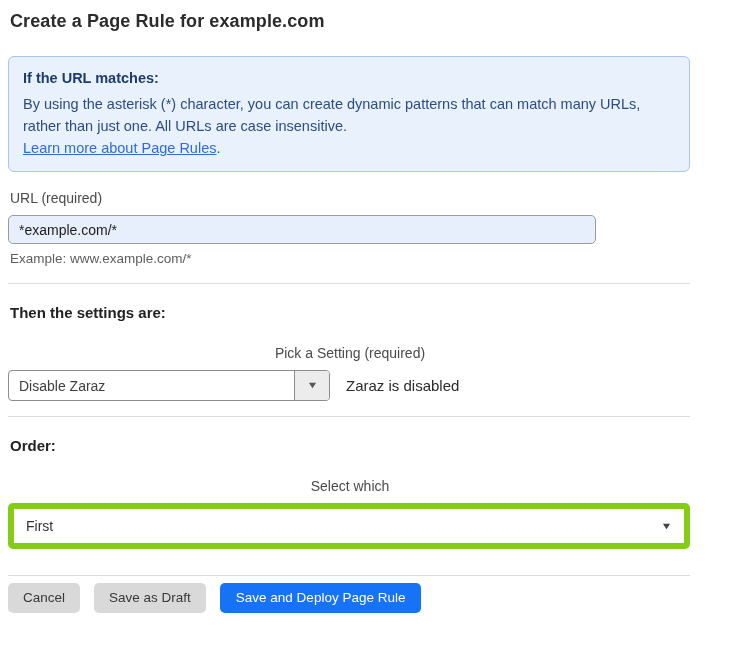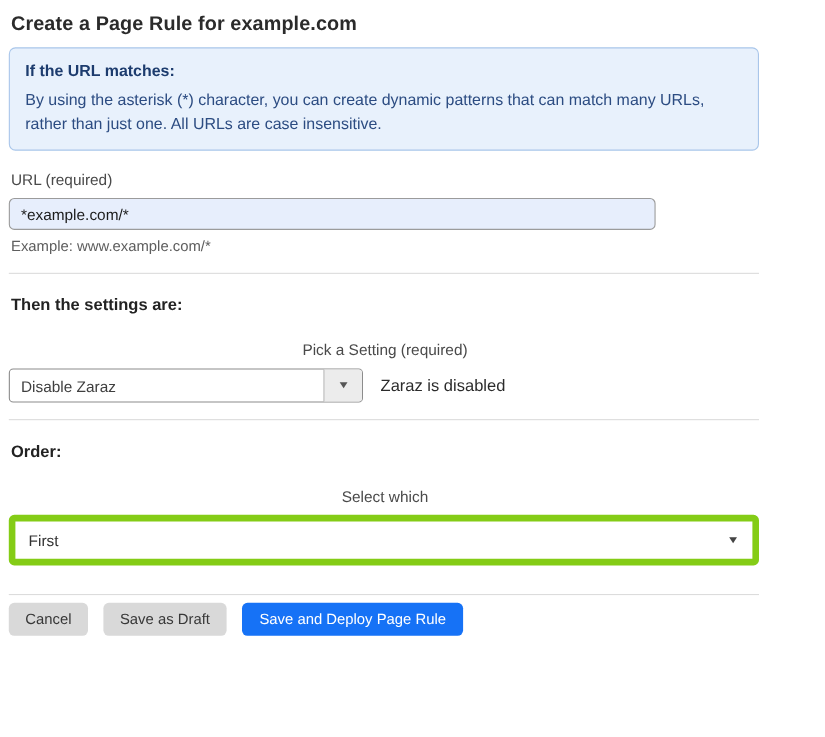--- a/index.html
+++ b/index.html
@@ -12,21 +12,21 @@
   }
   .wrap { padding: 10px 0 0 8px; width: 690px; }
 
   .page-title {
     margin: 0 0 0 2px;
     font-size: 18px; font-weight: 700; color: #2b2b2b;
     line-height: 22px; letter-spacing: .1px;
   }
 
   .info-box {
-    margin-top: 11px;
+    margin-top: 24px;
     background: #e8f1fc;
     border: 1px solid #a9c6ea;
     border-radius: 6px;
     padding: 11px 14px 12px 14px;
     font-size: 14.5px; line-height: 22px;
     color: #2c4c82;
   }
   .info-box .info-heading {
     font-weight: 700; color: #1d3c6e; margin-bottom: 5px; line-height: 20px;
   }
@@ -128,20 +128,21 @@
 </head>
 <body>
 
 <div class="wrap">
 
   <h1 class="page-title">Create a Page Rule for example.com</h1>
 
   <div class="info-box">
     <div class="info-heading">If the URL matches:</div>
     <div class="info-body">By using the asterisk (*) character, you can create dynamic patterns that can match many URLs, rather than just one. All URLs are case insensitive.</div>
+    <div><a>Learn more about Page Rules</a><span>.</span></div>
   </div>
 
   <div class="field-label">URL (required)</div>
   <input class="url-input" type="text" value="*example.com/*" style="">
   <div class="hint">Example: www.example.com/*</div>
 
   <hr class="divider">
 
   <div class="section-heading">Then the settings are:</div>
 

